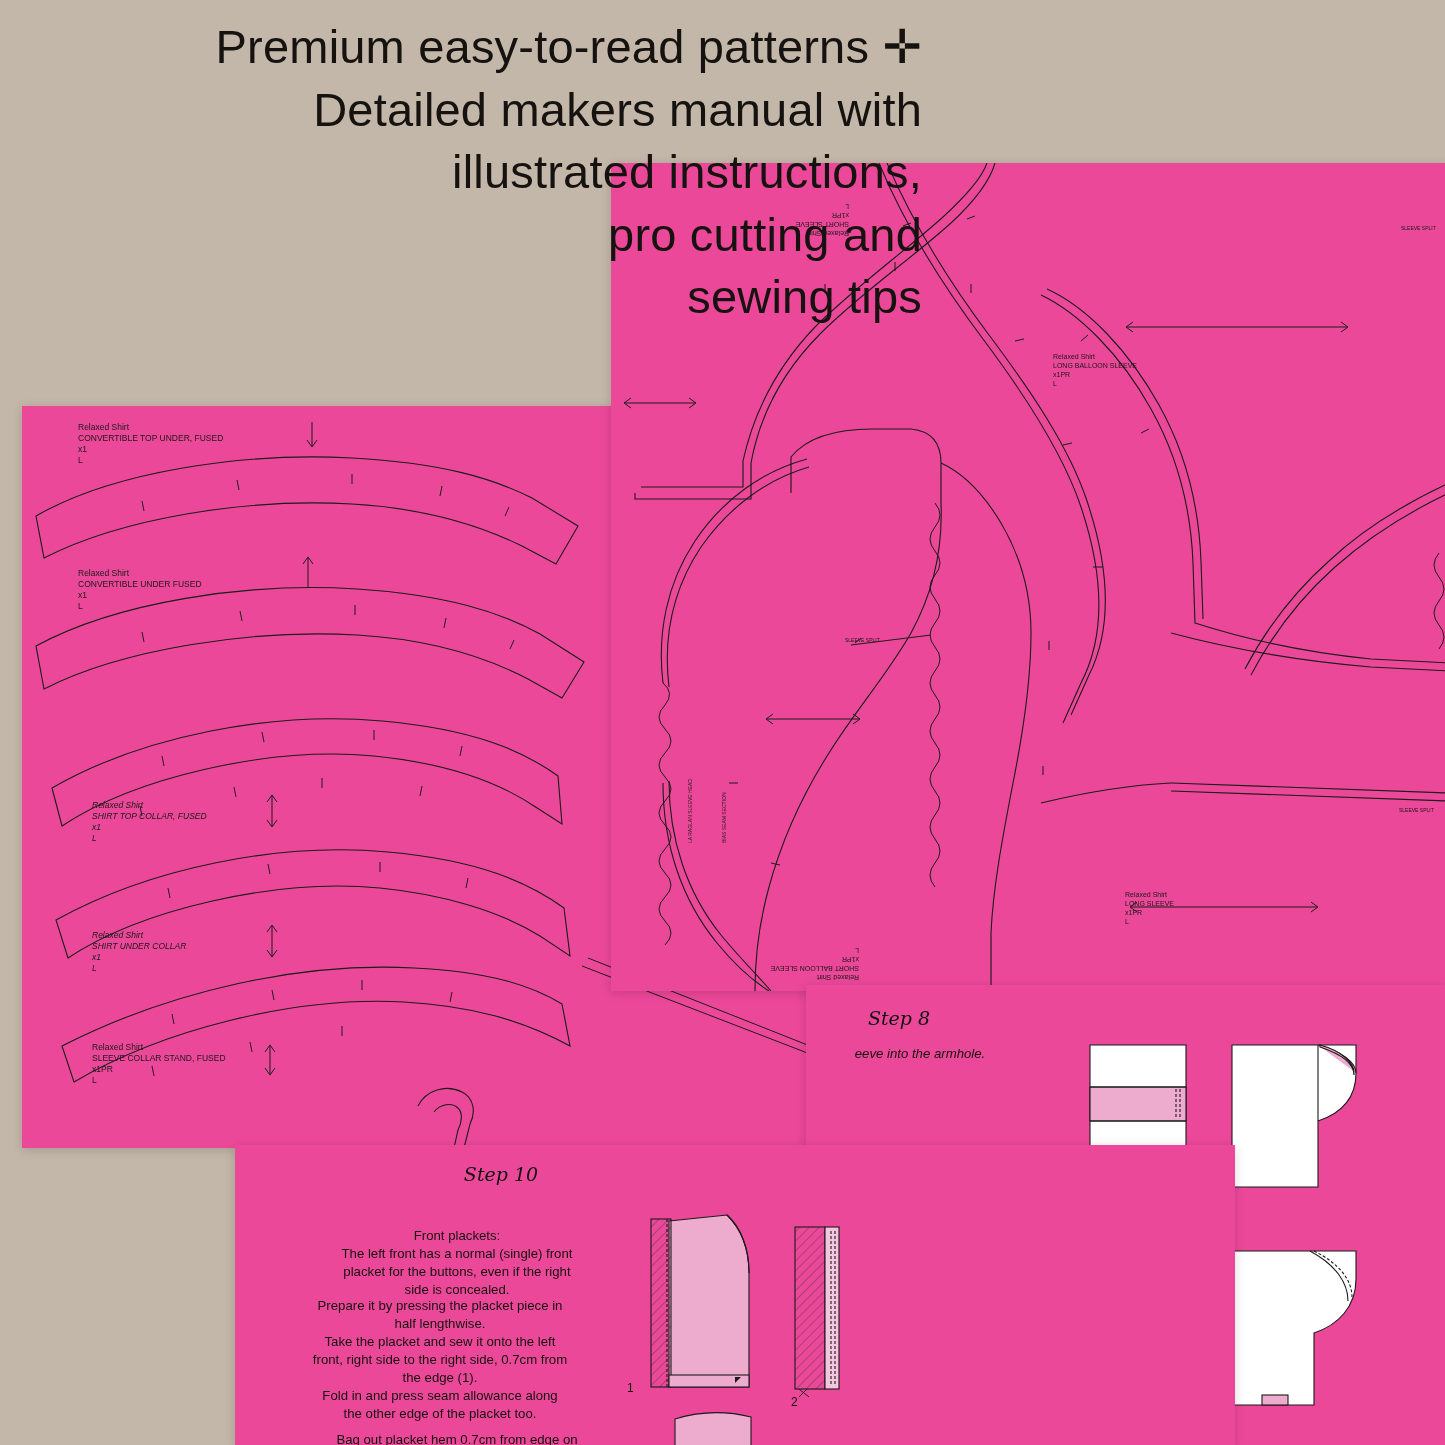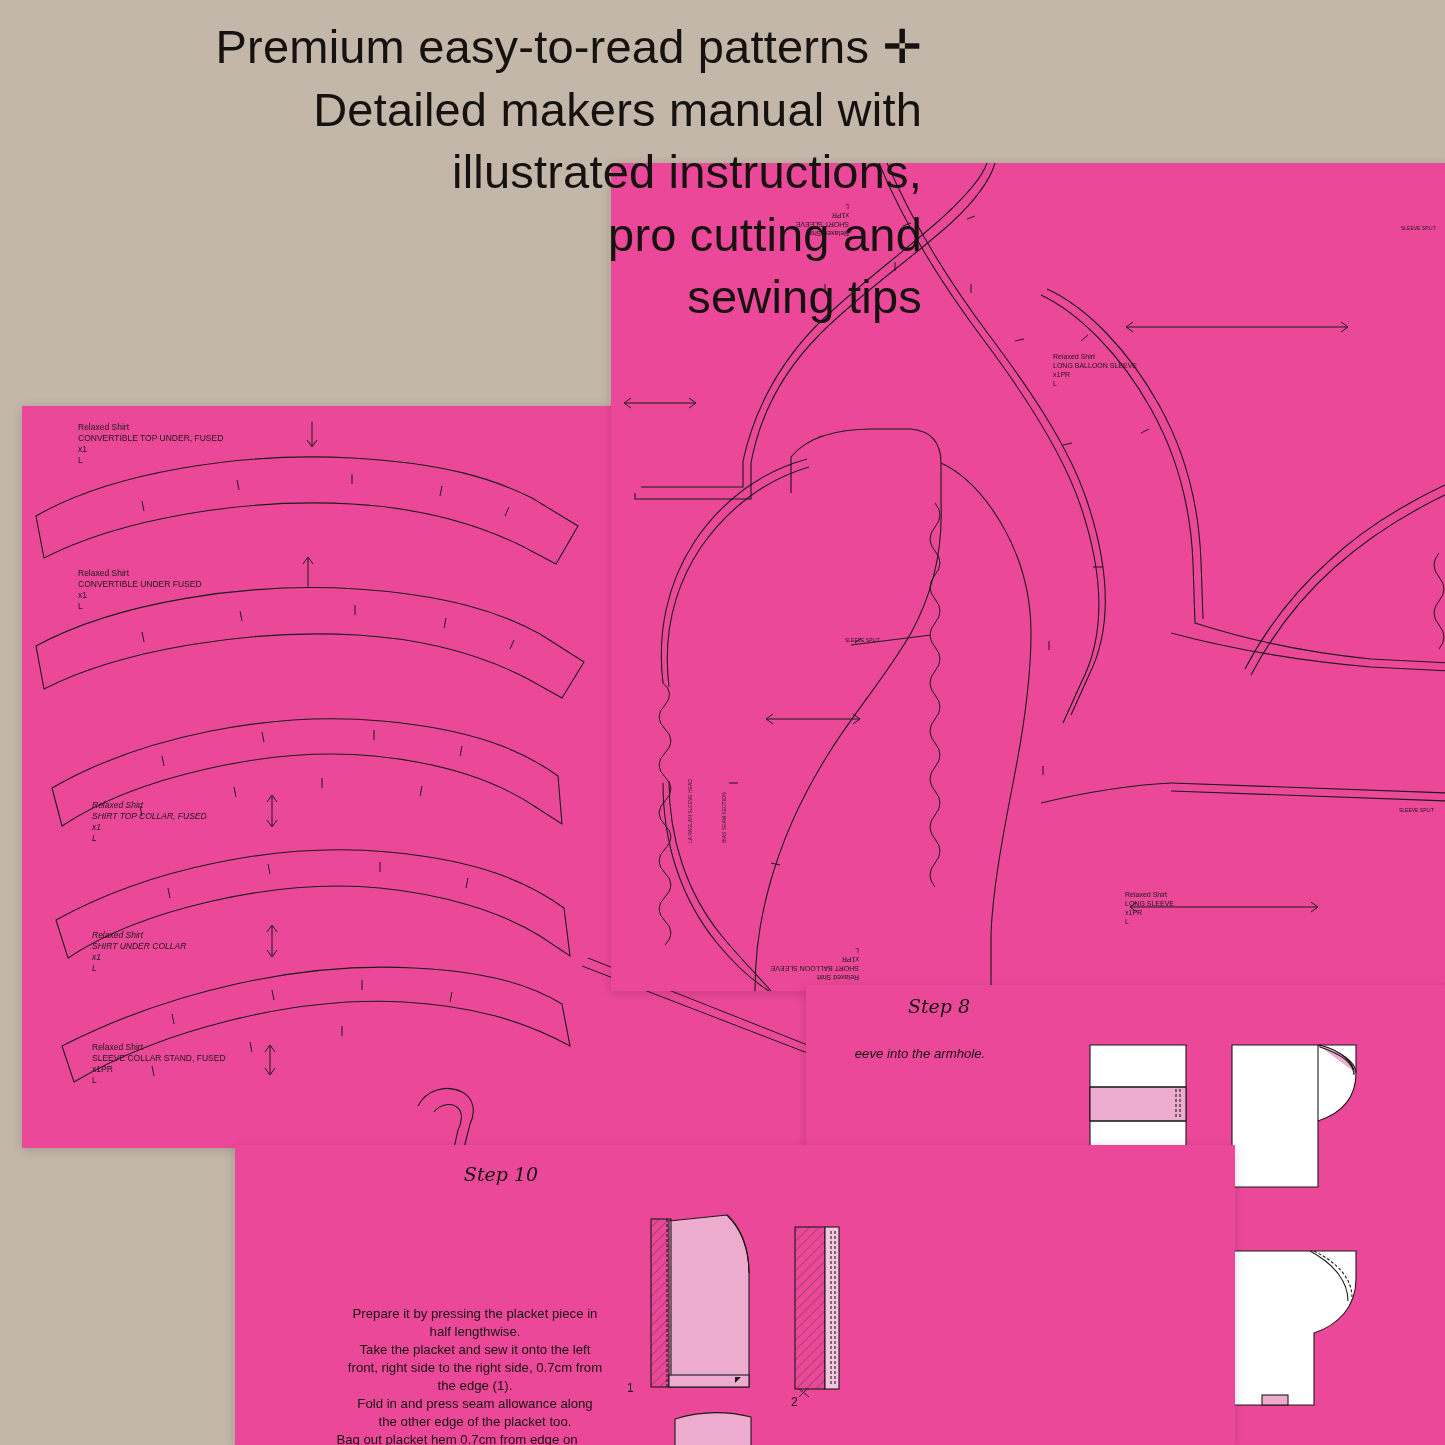--- a/index.html
+++ b/index.html
@@ -285,21 +285,21 @@
   <div class="plabel small" style="left:514px; top:728px;"><span>Relaxed Shirt</span><br><span>LONG SLEEVE</span><br><span>x1PR</span><br><span>L</span></div>
 
   <div class="plabel tiny" style="left:790px; top:62px;">SLEEVE SPLIT</div>
   <div class="plabel tiny" style="left:788px; top:644px;">SLEEVE SPLIT</div>
   <div class="plabel tiny" style="left:234px; top:474px;">SLEEVE SPLIT</div>
   <div class="plabel tiny rot90" style="left:76px; top:680px;">LA RAGLAN SLEEVE HEAD</div>
   <div class="plabel tiny rot90" style="left:110px; top:680px;">BIAS SEAM SECTION</div>
 </div>
 
 <div class="sheet shadowed" id="manual-right">
-  <div class="step-title" style="position:absolute; left:0; top:10px; width:186px;margin-left:40px;">Step 8</div>
+  <div class="step-title" style="position:absolute; left:0; top:22px; width:186px;">Step 8</div>
 
   <div class="body-text" style="position:absolute; left:0; top:60px; width:228px;font-style:italic;">eeve into the armhole.</div>
   <div class="body-text" style="position:absolute; left:0; top:180px; width:228px;">k the seam
 ep.</div>
   <div class="body-text" style="position:absolute; left:0; top:246px; width:228px;">n sleeve,
 ve head,
 erent.
 e seam
 s along the
 thering
@@ -335,21 +335,25 @@
       <path d="M258 226 C 282 238 296 254 296 272" stroke-dasharray="3 2"></path>
       <path d="M254 226 C 280 240 292 258 292 276"></path>
       <rect x="206" y="370" width="26" height="10" class="pink" stroke="#1b1b1b"></rect>
     </g>
   </svg>
 </div>
 
 <div class="sheet shadowed" id="manual-front">
   <div class="step-title" style="position:absolute; left:176px; top:18px; width:180px;">Step 10</div>
 
-  <div class="body-text" style="position:absolute; left:60px; top:152px; width:360px;margin-top:8px;">Prepare it by pressing the placket piece in
+  <div class="body-text" style="position:absolute; left:42px; top:82px; width:360px;">Front plackets:
+The left front has a normal (single) front
+placket for the buttons, even if the right
+side is concealed.</div>
+  <div class="body-text" style="position:absolute; left:25px; top:152px; width:360px;">Prepare it by pressing the placket piece in
 half lengthwise.
 Take the placket and sew it onto the left
 front, right side to the right side, 0.7cm from
 the edge (1).
 Fold in and press seam allowance along
 the other edge of the placket too.</div>
   <div class="body-text" style="position:absolute; left:42px; top:286px; width:360px;">Bag out placket hem 0.7cm from edge on</div>
 
   <div class="fignum" style="position:absolute; left:392px; top:236px;">1</div>
   <div class="fignum" style="position:absolute; left:556px; top:250px;">2</div>

